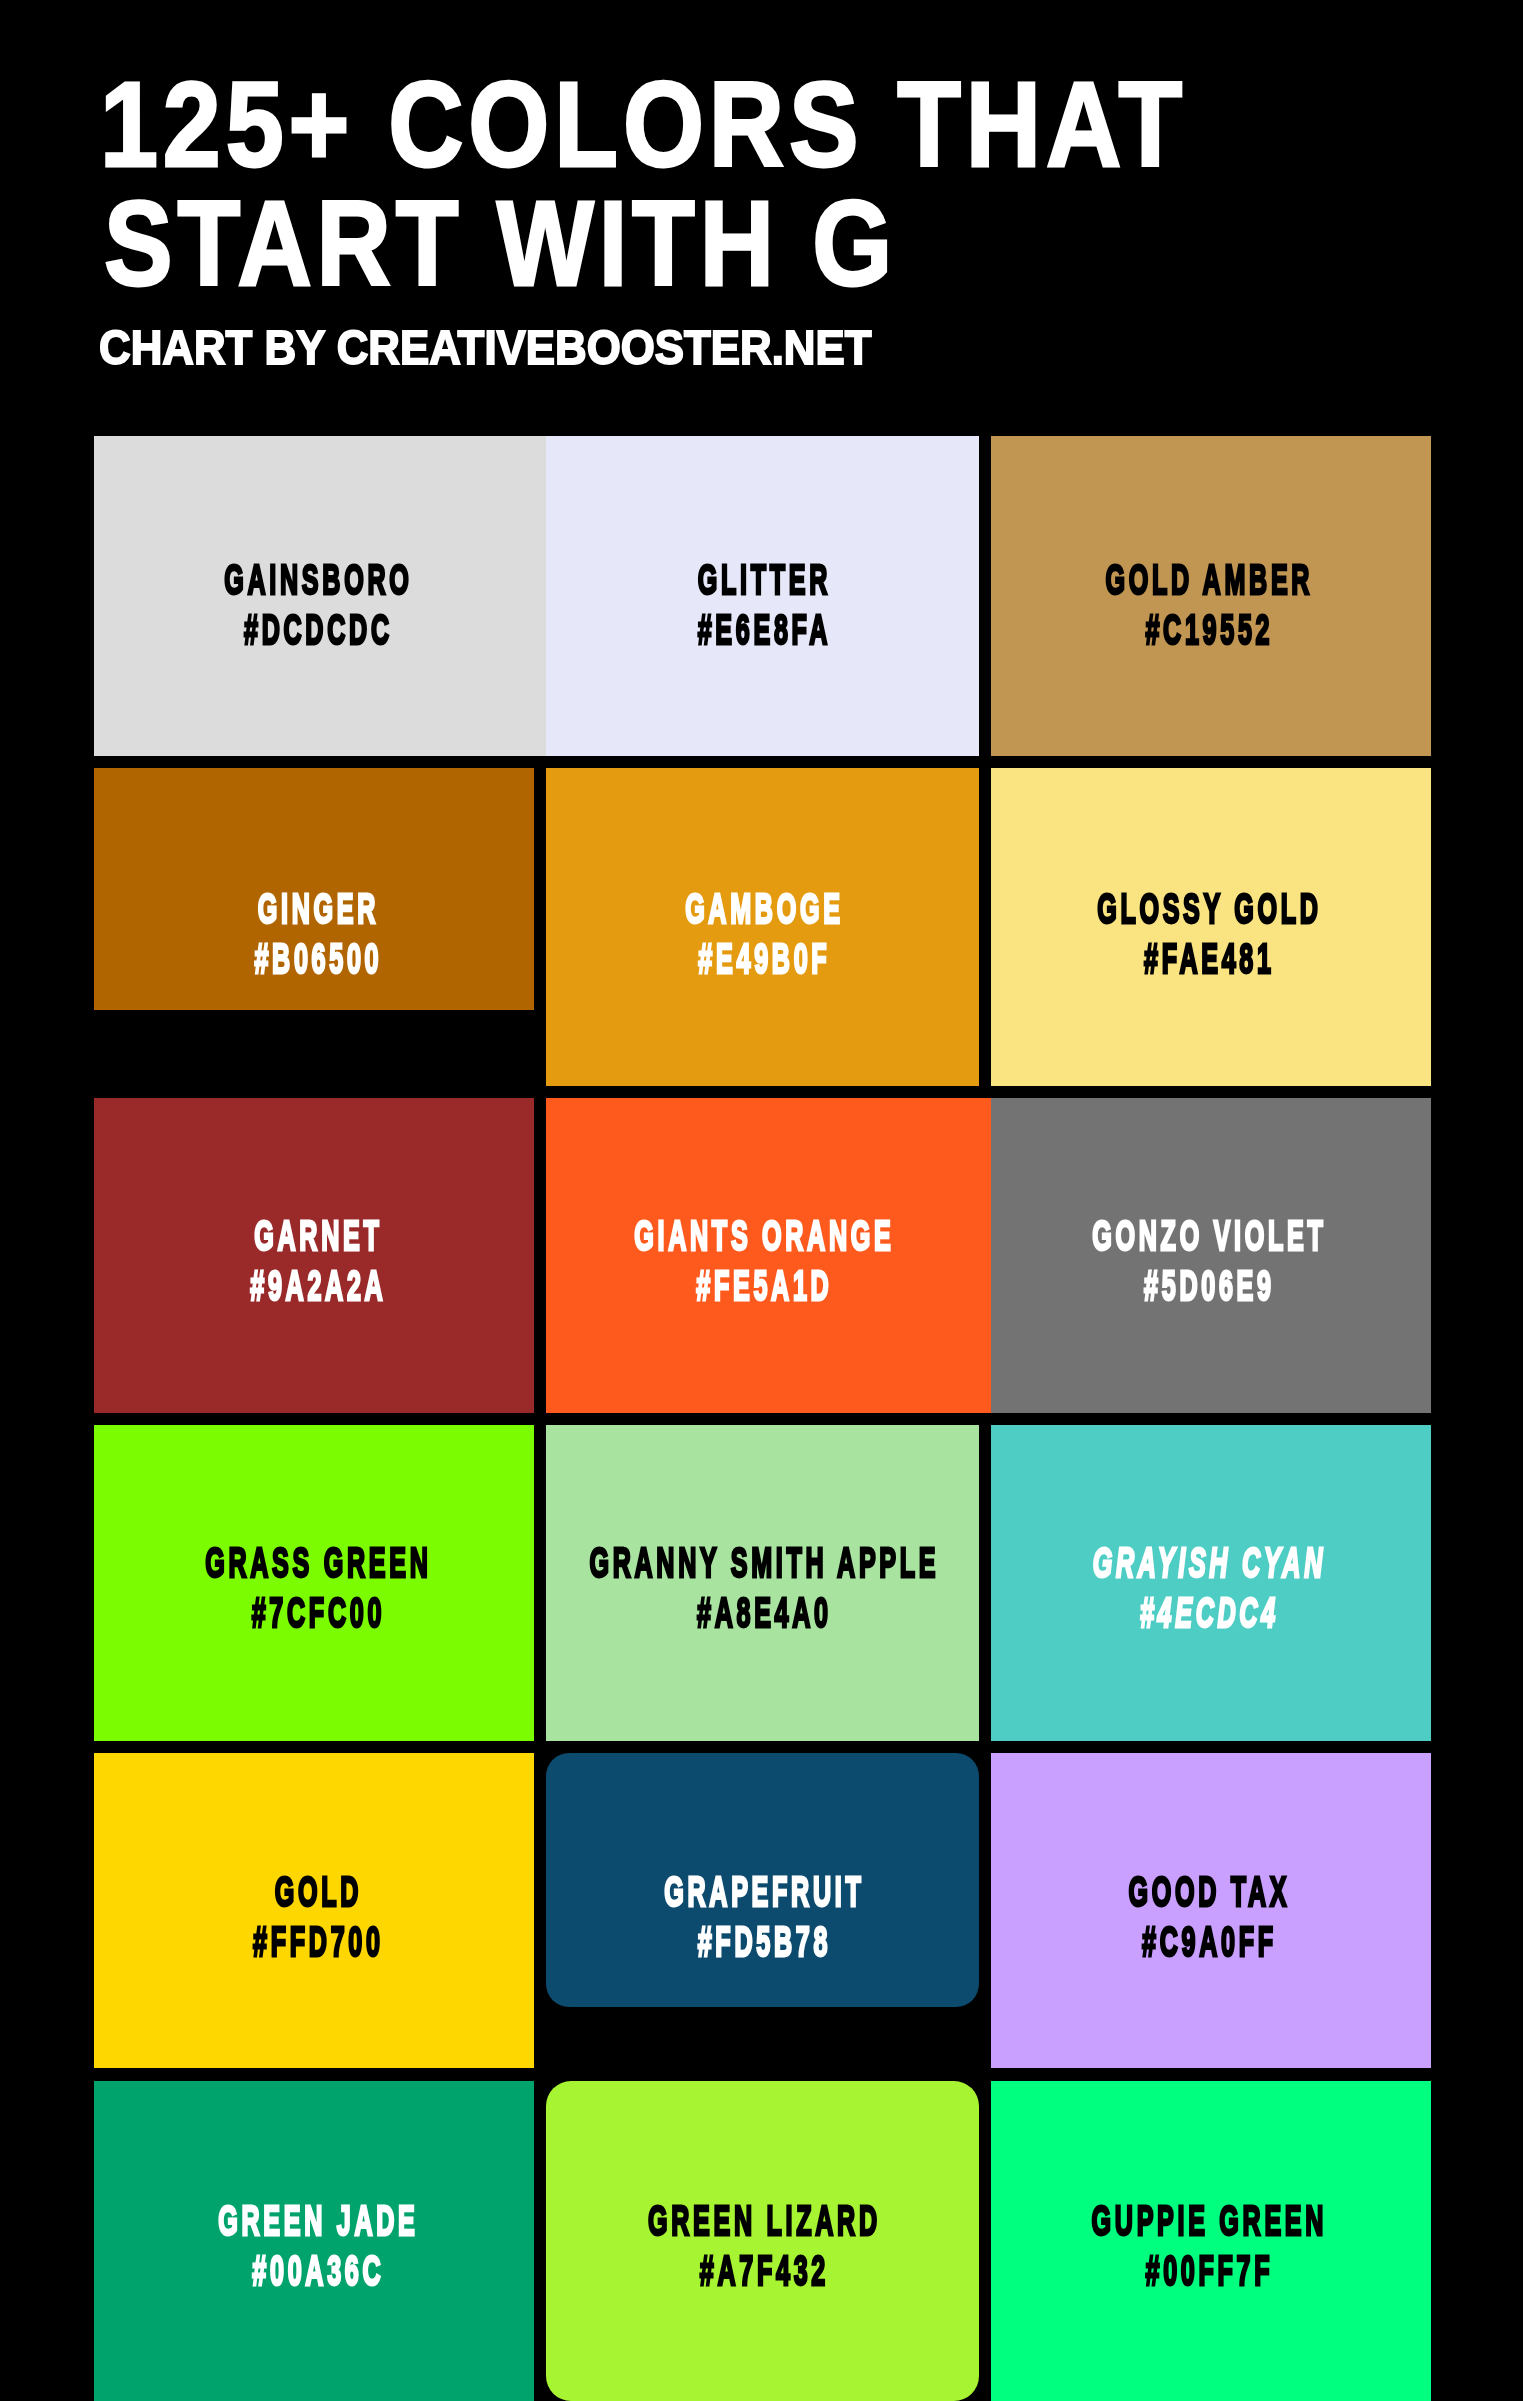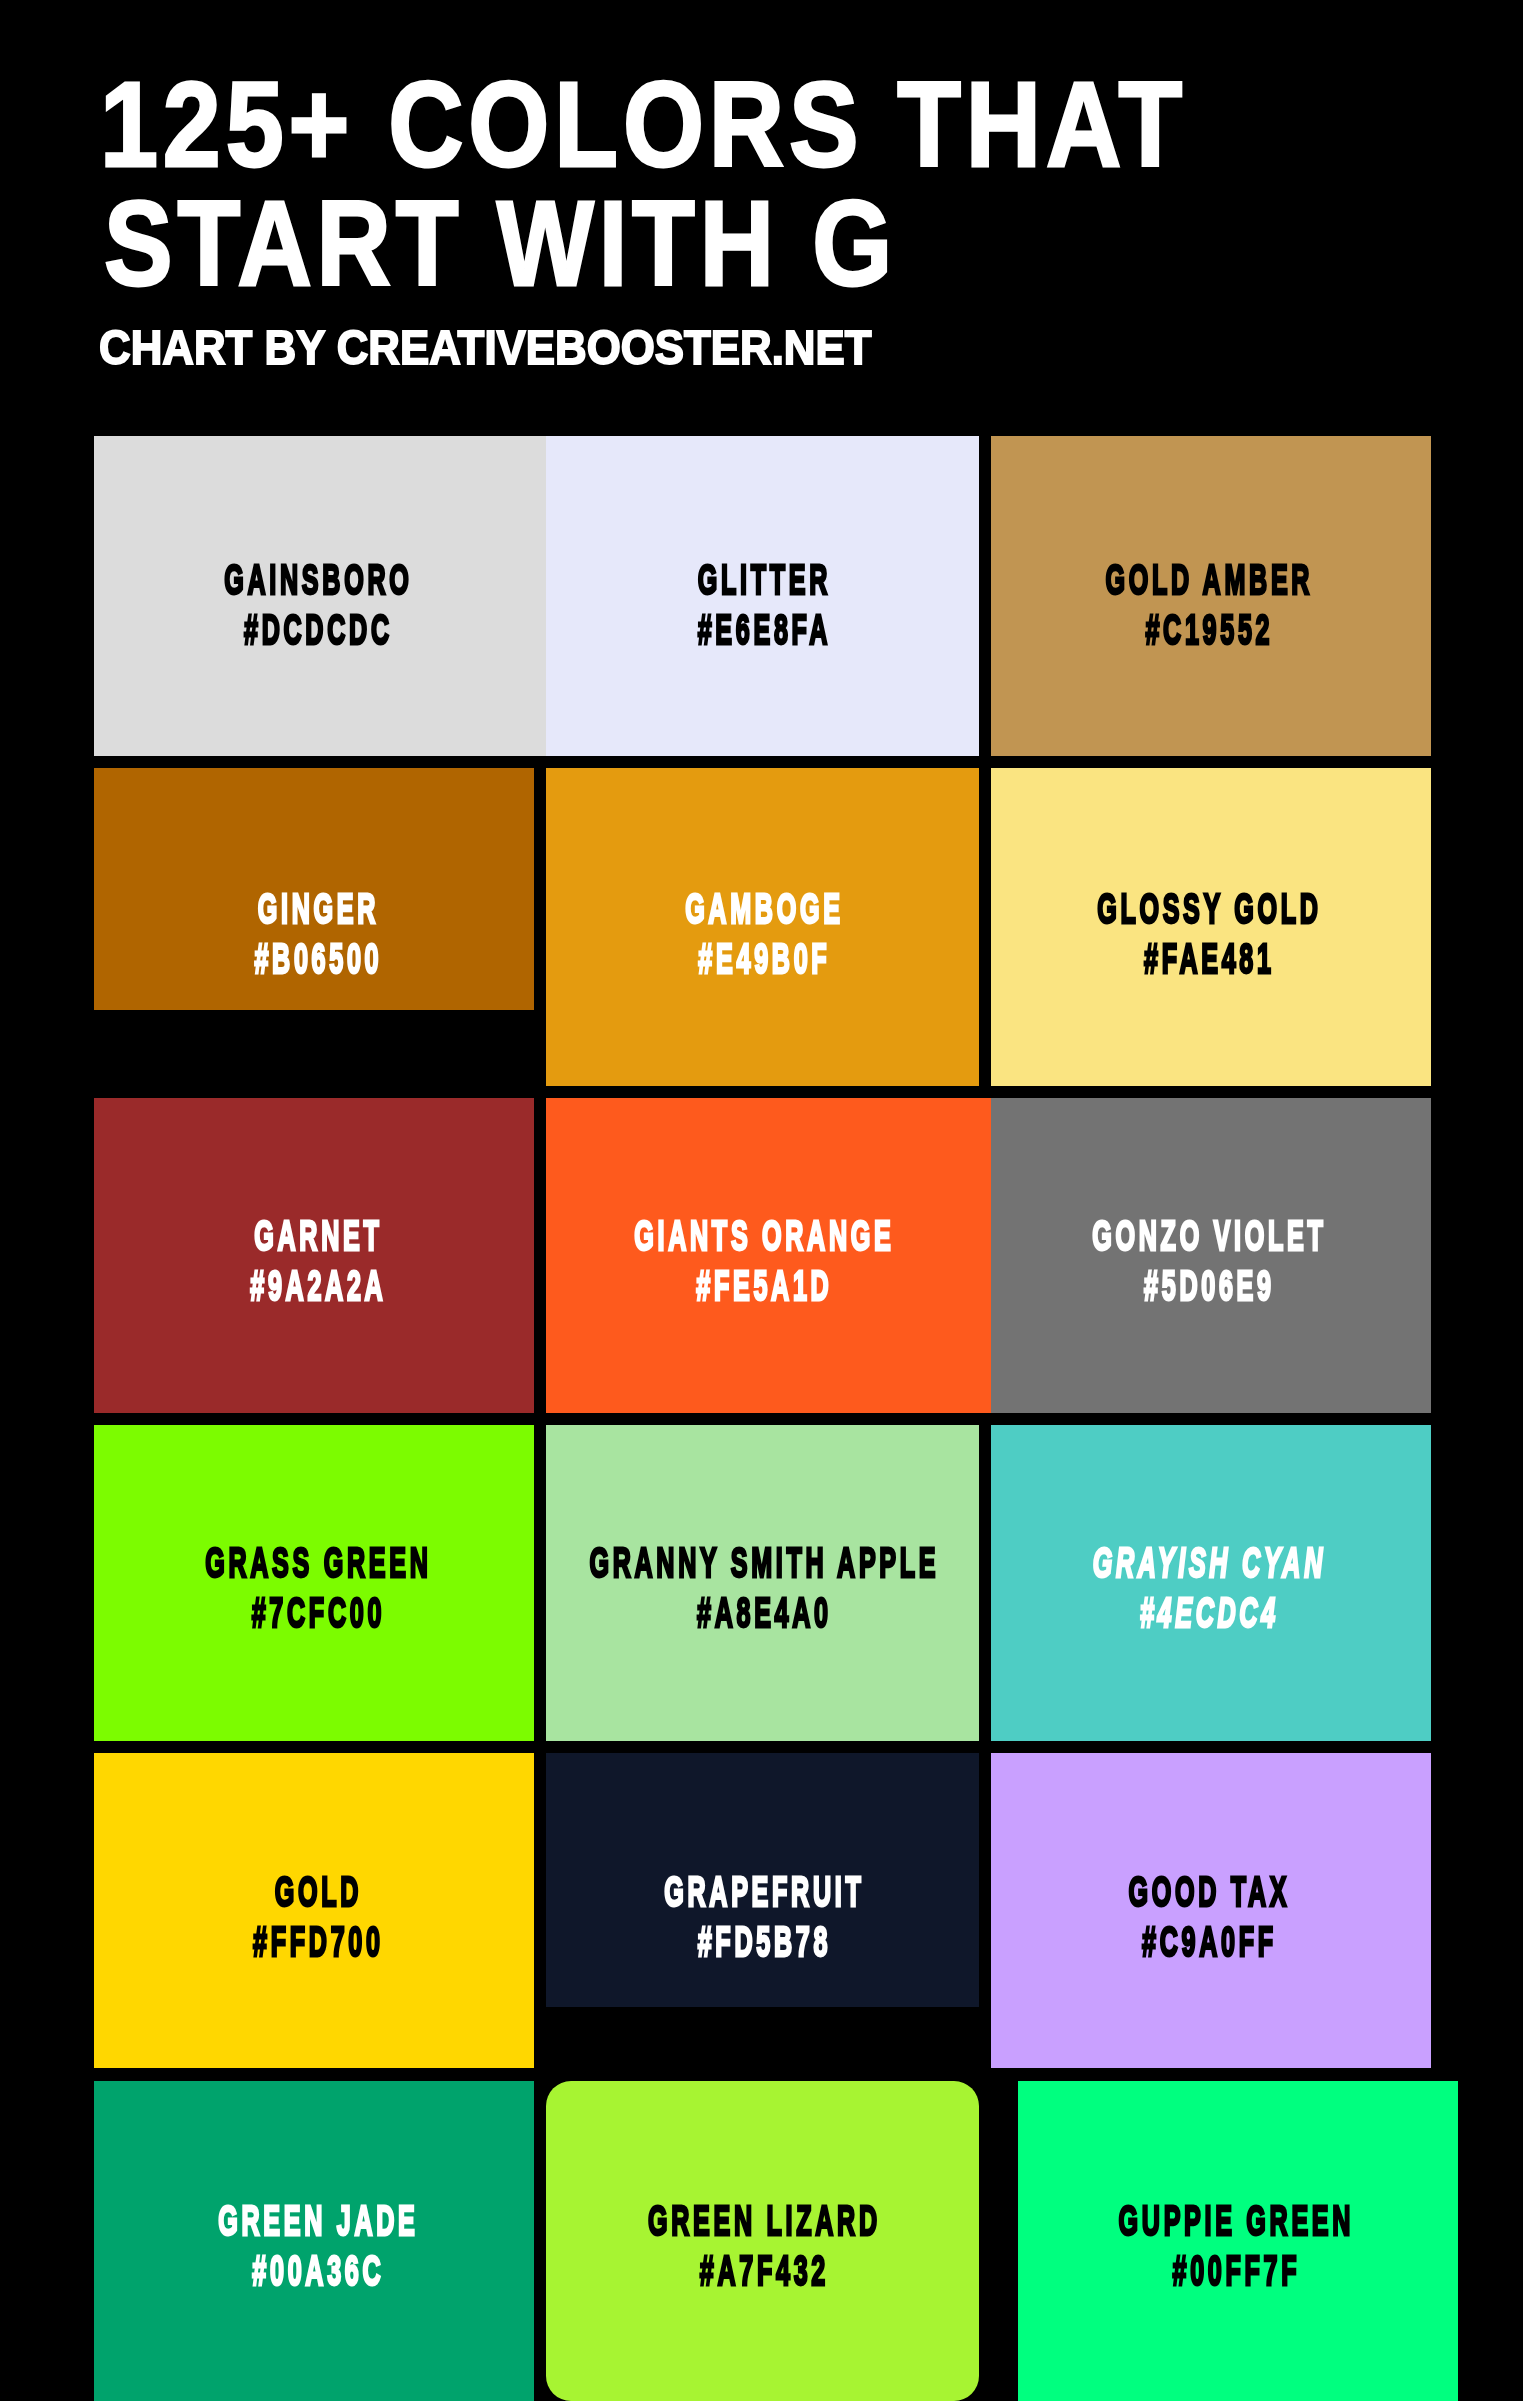--- a/index.html
+++ b/index.html
@@ -120,21 +120,21 @@
           <span class="nm">GRAYISH CYAN</span>
           <span class="hx">#4ECDC4</span>
         </div>
       </div>
       <div class="swatch dark" style="left: 94px; top: 1753px; width: 440px; height: 315px; background: rgb(255, 215, 0);">
         <div class="label" style="top: 113px; left: -412px;">
           <span class="nm">GOLD</span>
           <span class="hx">#FFD700</span>
         </div>
       </div>
-      <div class="swatch light" style="left: 546px; top: 1753px; width: 433px; height: 254px; background: #0f172a;">
+      <div class="swatch light" style="left: 546px; top: 1753px; width: 433px; height: 254px; background: #0c4a6e; border-radius: 23px;">
         <div class="label" style="top: 113px; left: -418px;">
           <span class="nm">GRAPEFRUIT</span>
           <span class="hx">#FD5B78</span>
         </div>
       </div>
       <div class="swatch dark" style="left: 991px; top: 1753px; width: 440px; height: 315px; background: rgb(201, 160, 255);">
         <div class="label" style="top: 113px; left: -418px;">
           <span class="nm">GOOD TAX</span>
           <span class="hx">#C9A0FF</span>
         </div>
@@ -144,21 +144,21 @@
           <span class="nm">GREEN JADE</span>
           <span class="hx">#00A36C</span>
         </div>
       </div>
       <div class="swatch dark" style="left: 546px; top: 2081px; width: 433px; height: 320px; background: rgb(167, 244, 50); border-radius: 25px;">
         <div class="label" style="top: 114px; left: -418px;">
           <span class="nm">GREEN LIZARD</span>
           <span class="hx">#A7F432</span>
         </div>
       </div>
-      <div class="swatch dark" style="left: 991px; top: 2081px; width: 440px; height: 320px; background: rgb(0, 255, 127); margin-left: 27px;">
+      <div class="swatch dark" style="left: 991px; top: 2081px; width: 440px; height: 320px; background: rgb(0, 255, 127);">
         <div class="label" style="top: 114px; left: -418px;">
           <span class="nm">GUPPIE GREEN</span>
           <span class="hx">#00FF7F</span>
         </div>
       </div>
     </div>
 
 </div>
 
 

